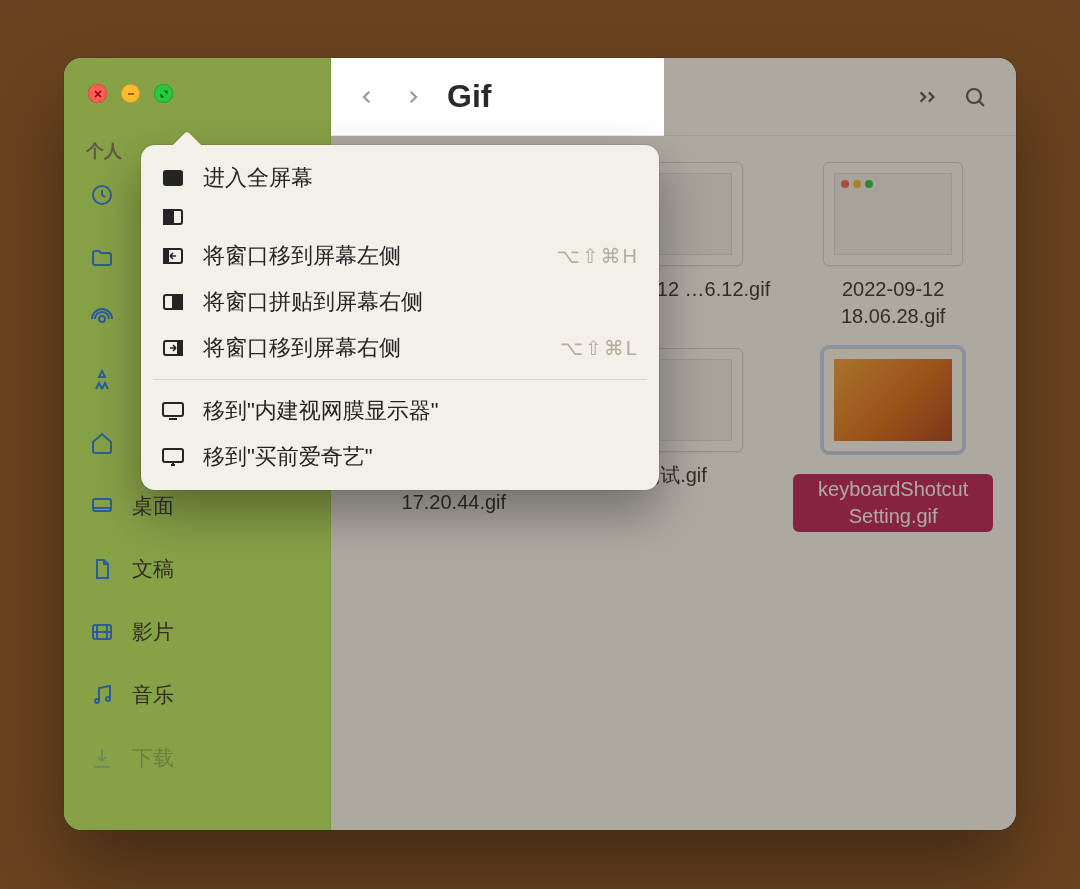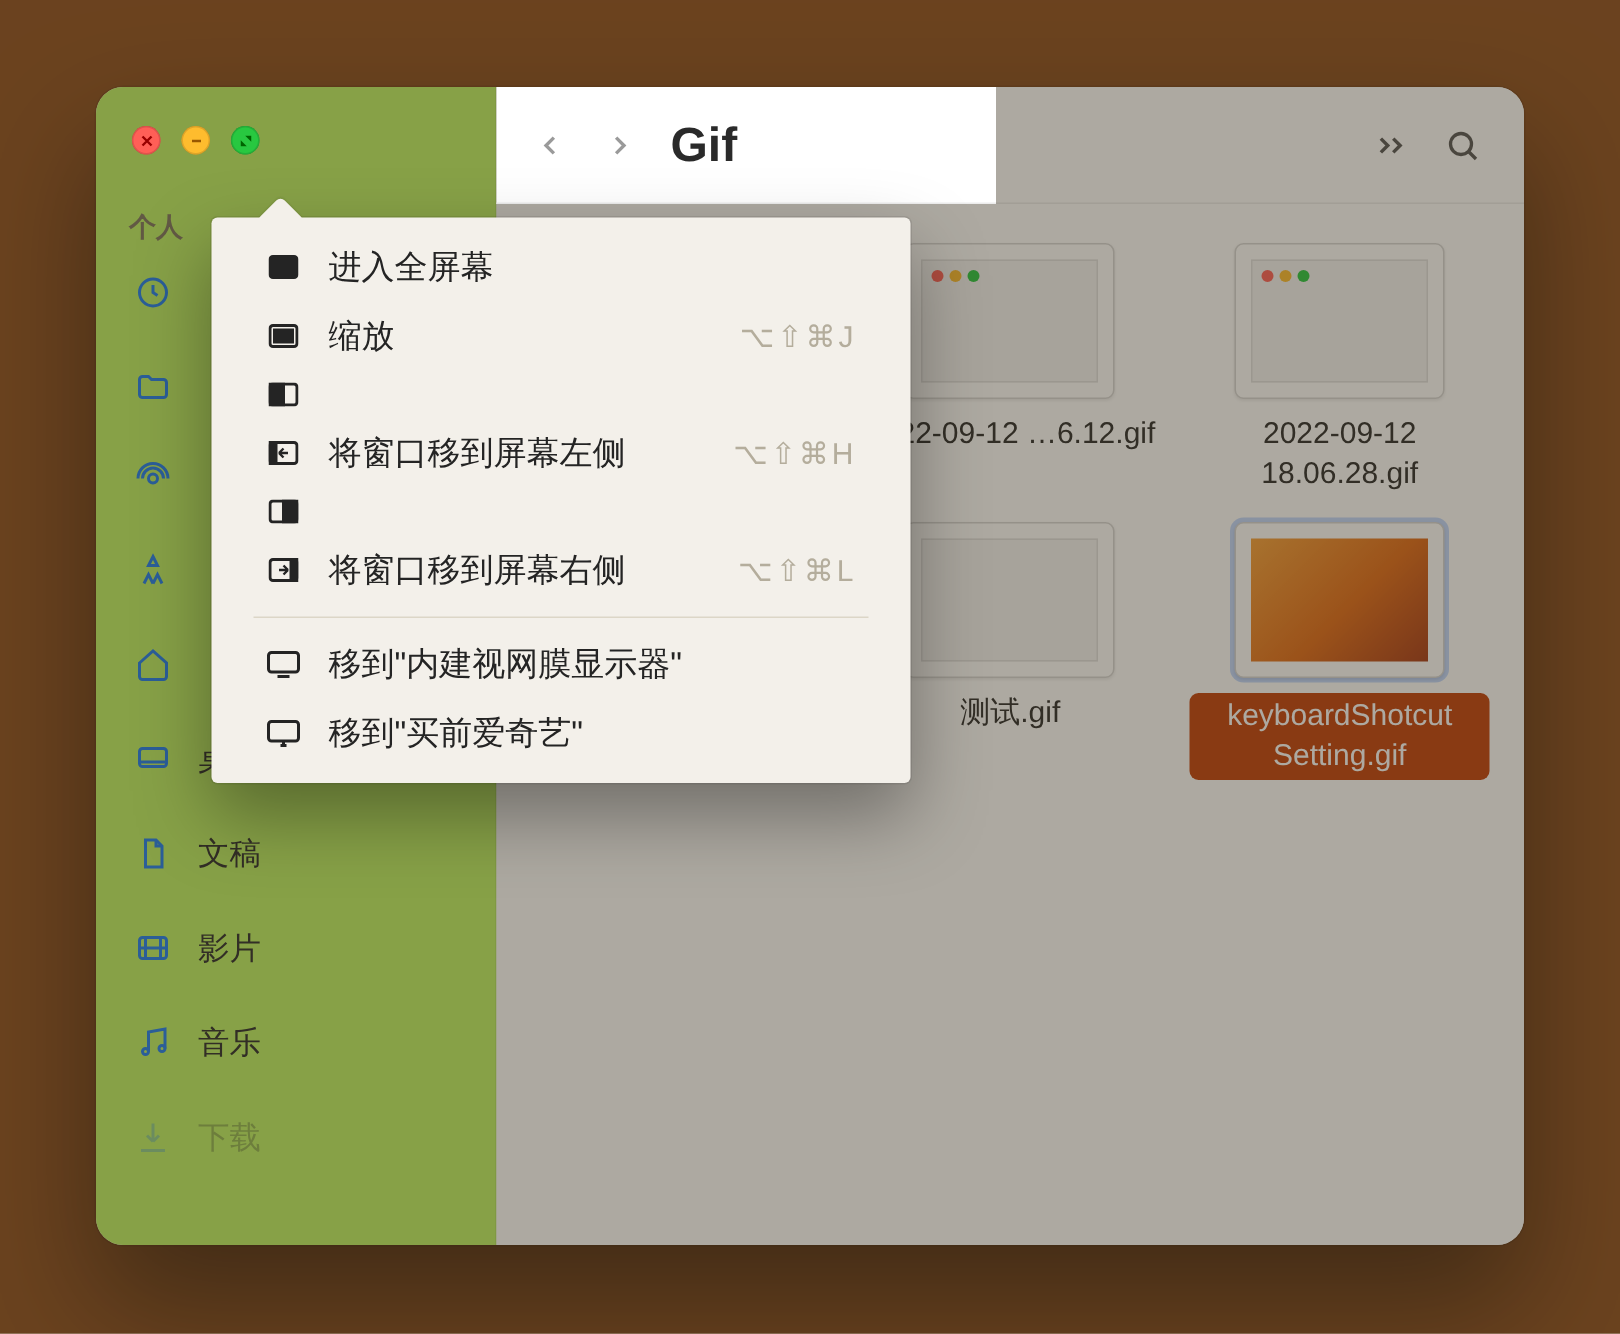--- a/index.html
+++ b/index.html
@@ -99,40 +99,40 @@
   }
   .thumb.orange .inner {
     background: linear-gradient(135deg,#f6a13a 0%, #e06a17 55%, #a63a18 100%);
     border: none;
   }
   .fname {
     text-align: center; font-size: 20px; color: #2b2b2b;
     max-width: 200px; line-height: 1.35;
   }
   .fname.sel {
-    background: #c2410c; color: #fff; border-radius: 6px; padding: 2px 6px;
+    background: #be185d; color: #fff; border-radius: 6px; padding: 2px 6px; margin-top: 12px;
   }
   
   .dots { display:flex; gap:4px; }
   .dot { width:8px; height:8px; border-radius:50%; }
   
   .veil {
     position: absolute; inset: 0;
     background: rgba(60,50,30,0.42);
     pointer-events: none;
   }
   
   .menu {
     position: absolute;
     top: 145px; left: 141px;
-    width: 466px;
+    width: 518px;
     background: #f3f0ea;
-    border-radius: 4px;
+    border-radius: 14px;
     box-shadow: 0 22px 50px rgba(0,0,0,0.35), 0 0 0 1px rgba(0,0,0,0.08);
-    padding: 10px 16px;
+    padding: 10px 0;
     z-index: 50;
   }
   .menu::before {
     content: "";
     position: absolute; top: -10px; left: 36px;
     width: 20px; height: 20px;
     background: #f3f0ea;
     transform: rotate(45deg);
     border-top-left-radius: 4px;
     box-shadow: -1px -1px 1px rgba(0,0,0,0.06);
@@ -390,30 +390,20 @@
           <rect x="1" y="1" width="18" height="14" rx="2" fill="#242424"></rect>
         </svg>
     </span>
     <span class="lab">进入全屏幕</span>
     <span class="sc"></span>
   </div>
   <div class="mi">
     <span class="mico">
       <svg width="20" height="16" viewBox="0 0 20 16" fill="none" stroke="#242424" stroke-width="2">
           <rect x="1" y="1" width="18" height="14" rx="2"></rect>
-          <rect x="4" y="4" width="12" height="8" fill="#242424"></rect>
-        </svg>
-    </span>
-    <span class="lab">缩放</span>
-    <span class="sc">⌥⇧⌘J</span>
-  </div>
-  <div class="mi">
-    <span class="mico">
-      <svg width="20" height="16" viewBox="0 0 20 16" fill="none" stroke="#242424" stroke-width="2">
-          <rect x="1" y="1" width="18" height="14" rx="2"></rect>
           <rect x="1" y="1" width="9" height="14" fill="#242424"></rect>
         </svg>
     </span>
     <span class="sc"></span>
   </div>
   <div class="mi">
     <span class="mico">
       <svg width="20" height="16" viewBox="0 0 20 16" fill="none" stroke="#242424" stroke-width="2">
           <rect x="1" y="1" width="18" height="14" rx="2"></rect>
           <rect x="1" y="1" width="4" height="14" fill="#242424"></rect>
@@ -423,20 +413,21 @@
     <span class="lab">将窗口移到屏幕左侧</span>
     <span class="sc">⌥⇧⌘H</span>
   </div>
   <div class="mi">
     <span class="mico">
       <svg width="20" height="16" viewBox="0 0 20 16" fill="none" stroke="#242424" stroke-width="2">
           <rect x="1" y="1" width="18" height="14" rx="2"></rect>
           <rect x="10" y="1" width="9" height="14" fill="#242424"></rect>
         </svg>
     </span>
+    <span class="lab">将窗口拼贴到屏幕右侧</span>
     <span class="sc"></span>
   </div>
   <div class="mi">
     <span class="mico">
       <svg width="20" height="16" viewBox="0 0 20 16" fill="none" stroke="#242424" stroke-width="2">
           <rect x="1" y="1" width="18" height="14" rx="2"></rect>
           <rect x="15" y="1" width="4" height="14" fill="#242424"></rect>
           <path d="M7 8h6m0 0l-3-3m3 3l-3 3" stroke-width="1.6"></path>
         </svg>
     </span>

